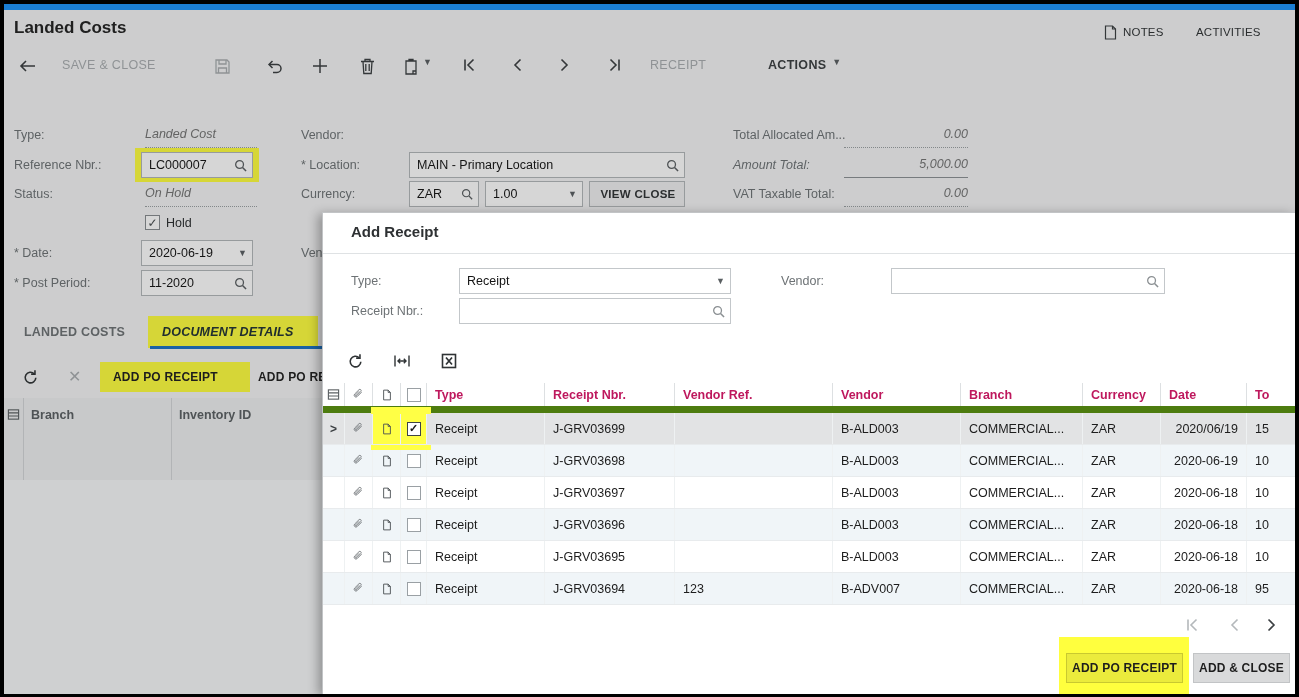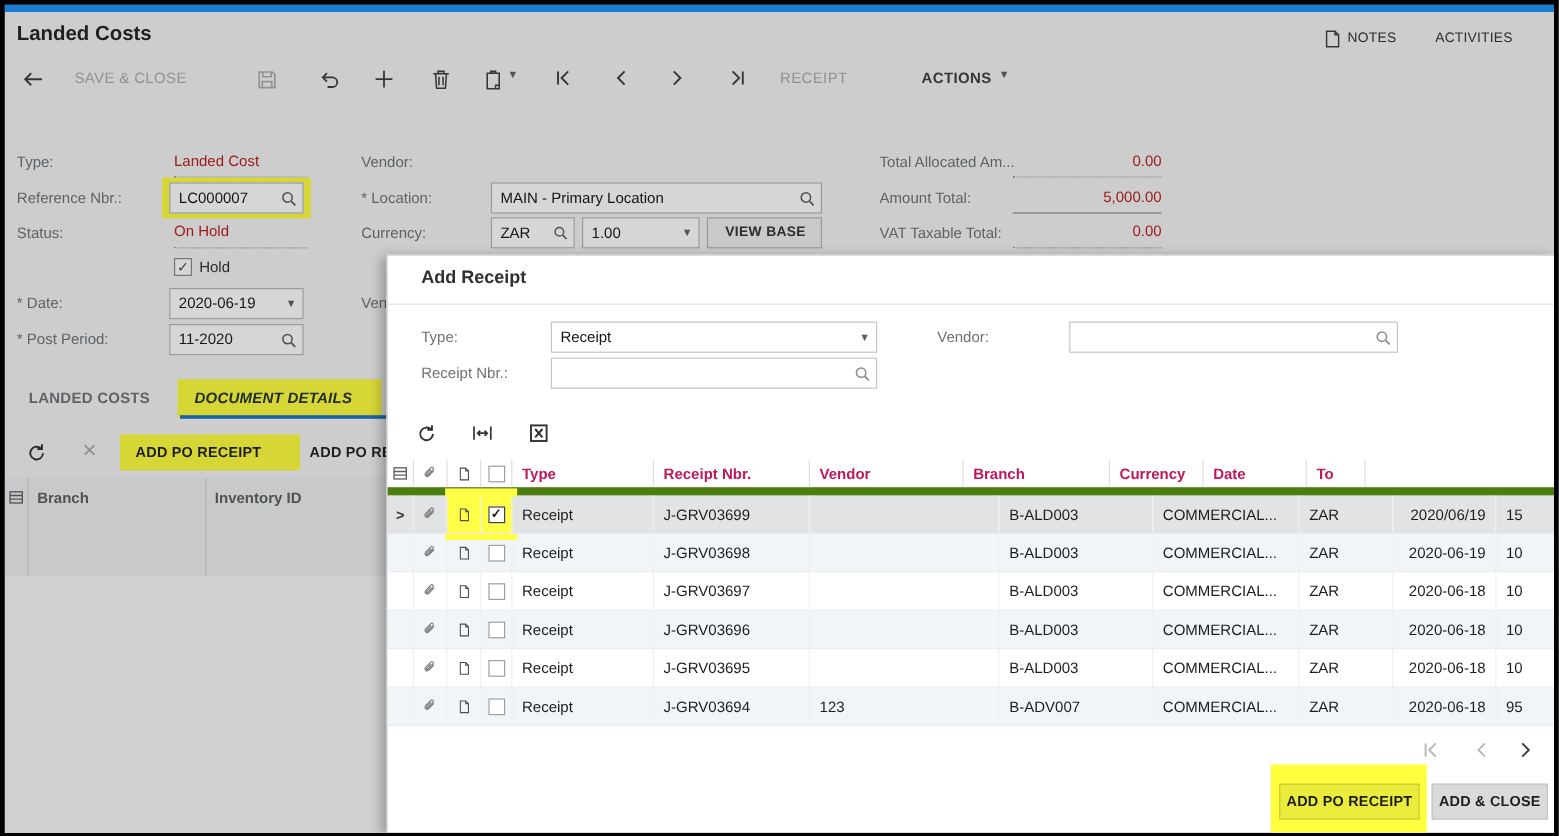--- a/index.html
+++ b/index.html
@@ -4,21 +4,21 @@
 <style>
   html,body{margin:0;padding:0;background:#888;}
   .frame{position:relative;width:1299px;height:697px;background:#000;font-family:"Liberation Sans",sans-serif;}
   .screen{position:absolute;left:4px;top:4px;width:1291px;height:690px;background:#f4f5f6;overflow:hidden;}
   .bluebar{position:absolute;left:0;top:0;width:100%;height:6px;background:#1b7ed3;}
   .page{position:absolute;left:0;top:6px;right:0;bottom:0;}
   .dim{position:absolute;left:0;top:6px;right:0;bottom:0;background:rgba(25,25,25,.18);z-index:5;}
   .modal{position:absolute;left:318px;top:208px;width:973px;height:482px;background:#fff;z-index:10;border:1px solid #c2c4c6;border-right:none;border-bottom:none;box-shadow:-4px 2px 10px rgba(0,0,0,.3);box-sizing:border-box;}
   
   .lb{position:absolute;height:26px;line-height:26px;font-size:12.5px;color:#6d7275;white-space:nowrap;}
-  .ro{position:absolute;height:25px;line-height:25px;font-size:12.5px;color:#b91c1c;border-bottom:1px dotted #9aa0a3;white-space:nowrap;overflow:hidden;}
+  .ro{position:absolute;height:25px;line-height:25px;font-size:12.5px;color:#737373;border-bottom:1px dotted #9aa0a3;white-space:nowrap;overflow:hidden;font-style:italic;}
   .inp{position:absolute;height:26px;background:#fff;border:1px solid #b3b7ba;box-sizing:border-box;display:flex;align-items:center;padding:0 5px 0 7px;font-size:12.5px;color:#141414;white-space:nowrap;overflow:hidden;}
   .inp .sp{flex:1;}
   .ic{display:block;}
   .car{font-size:9px;color:#5a5f62;line-height:1;}
   .hl-rect{position:absolute;background:#ffff3e;}
   .title{position:absolute;left:10px;top:8px;font-size:17px;font-weight:700;color:#222;}
   .hdr-act{position:absolute;top:12px;height:20px;display:flex;align-items:center;gap:6px;font-size:11.5px;color:#2f3234;letter-spacing:.2px;}
   .tbi{position:absolute;top:48px;height:34px;display:flex;align-items:flex-start;color:#3a3e40;font-size:12.5px;letter-spacing:.3px;}
   .tbi.dis{color:#a9adb0;}
   .tabtx{position:absolute;top:306px;height:32px;line-height:32px;font-size:12.5px;font-weight:700;letter-spacing:.2px;}
@@ -204,29 +204,29 @@
             <circle cx="6" cy="6" r="4.2" fill="none" stroke="#5a5f62" stroke-width="1.4"></circle>
             <path d="M9.2 9.2 13 13" stroke="#5a5f62" stroke-width="1.6"></path>
           </svg>
     </div>
     <div class="inp" style="left:481px;top:171px;width:98px;">
       <span>1.00</span>
           <span class="sp"></span>
       <span class="car">▼</span>
     </div>
     <div class="inp" style="left:585px;top:171px;width:96px;justify-content:center;background:#eff0f1;font-size:11.5px;font-weight:700;color:#2f3234;letter-spacing:.3px;">
-      <span>VIEW BASE</span>
+      <span>VIEW CLOSE</span>
     </div>
 
     <div class="lb" style="left:297px;top:230px;">Vendor Ref.:</div>
 
     <div class="lb" style="left:729px;top:112px;">Total Allocated Am...</div>
     <div class="ro" style="left:840px;top:112px;width:124px;text-align:right;">0.00</div>
 
-    <div class="lb" style="left:729px;top:142px;">Amount Total:</div>
+    <div class="lb" style="left:729px;top:142px;font-style:italic;">Amount Total:</div>
     <div class="ro" style="left:840px;top:142px;width:124px;text-align:right;border-bottom:1px solid #8c9194;">5,000.00</div>
 
     <div class="lb" style="left:729px;top:171px;">VAT Taxable Total:</div>
     <div class="ro" style="left:840px;top:171px;width:124px;text-align:right;">0.00</div>
 
     <div class="tabtx" style="left:20px;color:#6d7275;">LANDED COSTS</div>
     <div class="hl-rect" style="left:144px;top:306px;width:170px;height:32px;"></div>
     <div class="tabtx" style="left:158px;color:#233;z-index:1;font-style:italic;">DOCUMENT DETAILS</div>
     <div style="position:absolute;left:146px;top:336px;width:176px;height:3px;background:#1a72c4;"></div>
 
@@ -322,20 +322,21 @@
           <svg class="ic" width="12" height="14" viewBox="0 0 16 16">
                 <path d="M3.5 1.5h6l3 3v10h-9z" fill="none" stroke="currentColor" stroke-width="1.2"></path>
                 <path d="M9.5 1.5v3h3" fill="none" stroke="currentColor" stroke-width="1.2"></path>
               </svg>
         </div>
         <div class="mc c-chk">
               <span class="cb"></span>
             </div>
         <div class="mc c-type">Type</div>
         <div class="mc c-rnbr">Receipt Nbr.</div>
+        <div class="mc c-vref">Vendor Ref.</div>
         <div class="mc c-vend">Vendor</div>
         <div class="mc c-br">Branch</div>
         <div class="mc c-cur">Currency</div>
         <div class="mc c-date" style="justify-content:flex-start;">Date</div>
         <div class="mc c-to">To</div>
       </div>
       <div id="mrows">
             <div class="mrow sel">
               <div class="mc c-set">
                 <span class="exp">&gt;</span>

